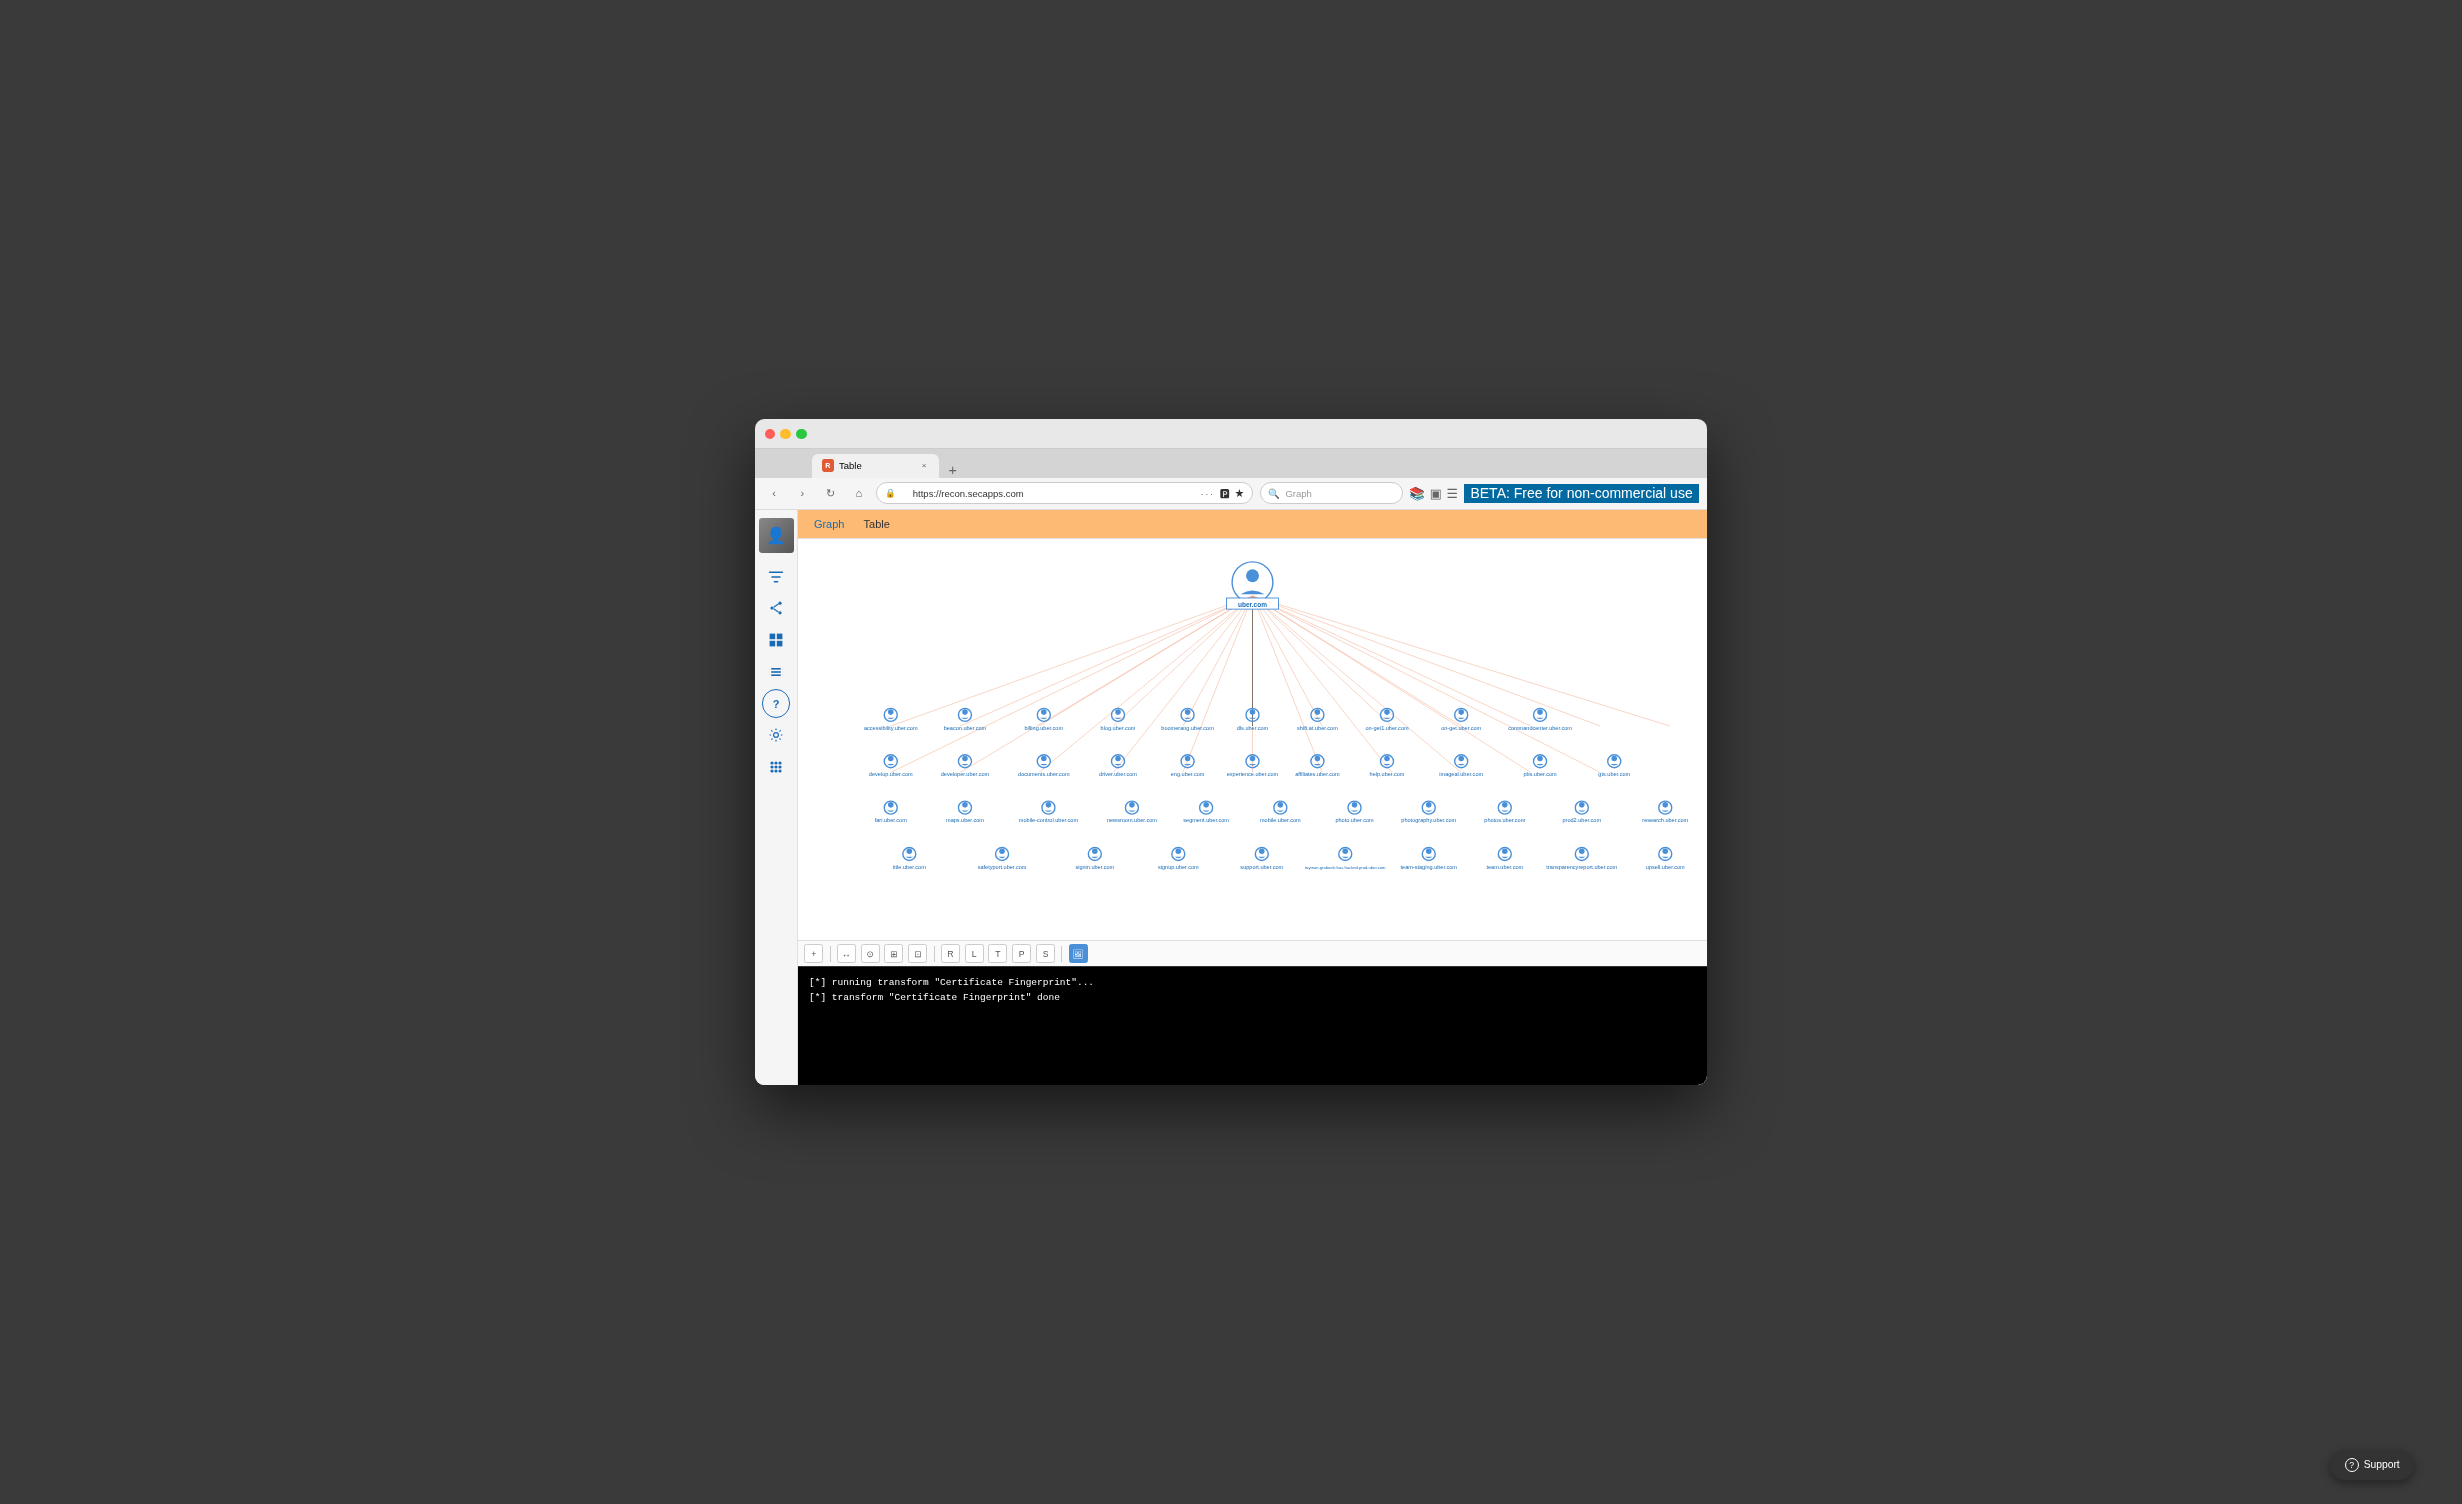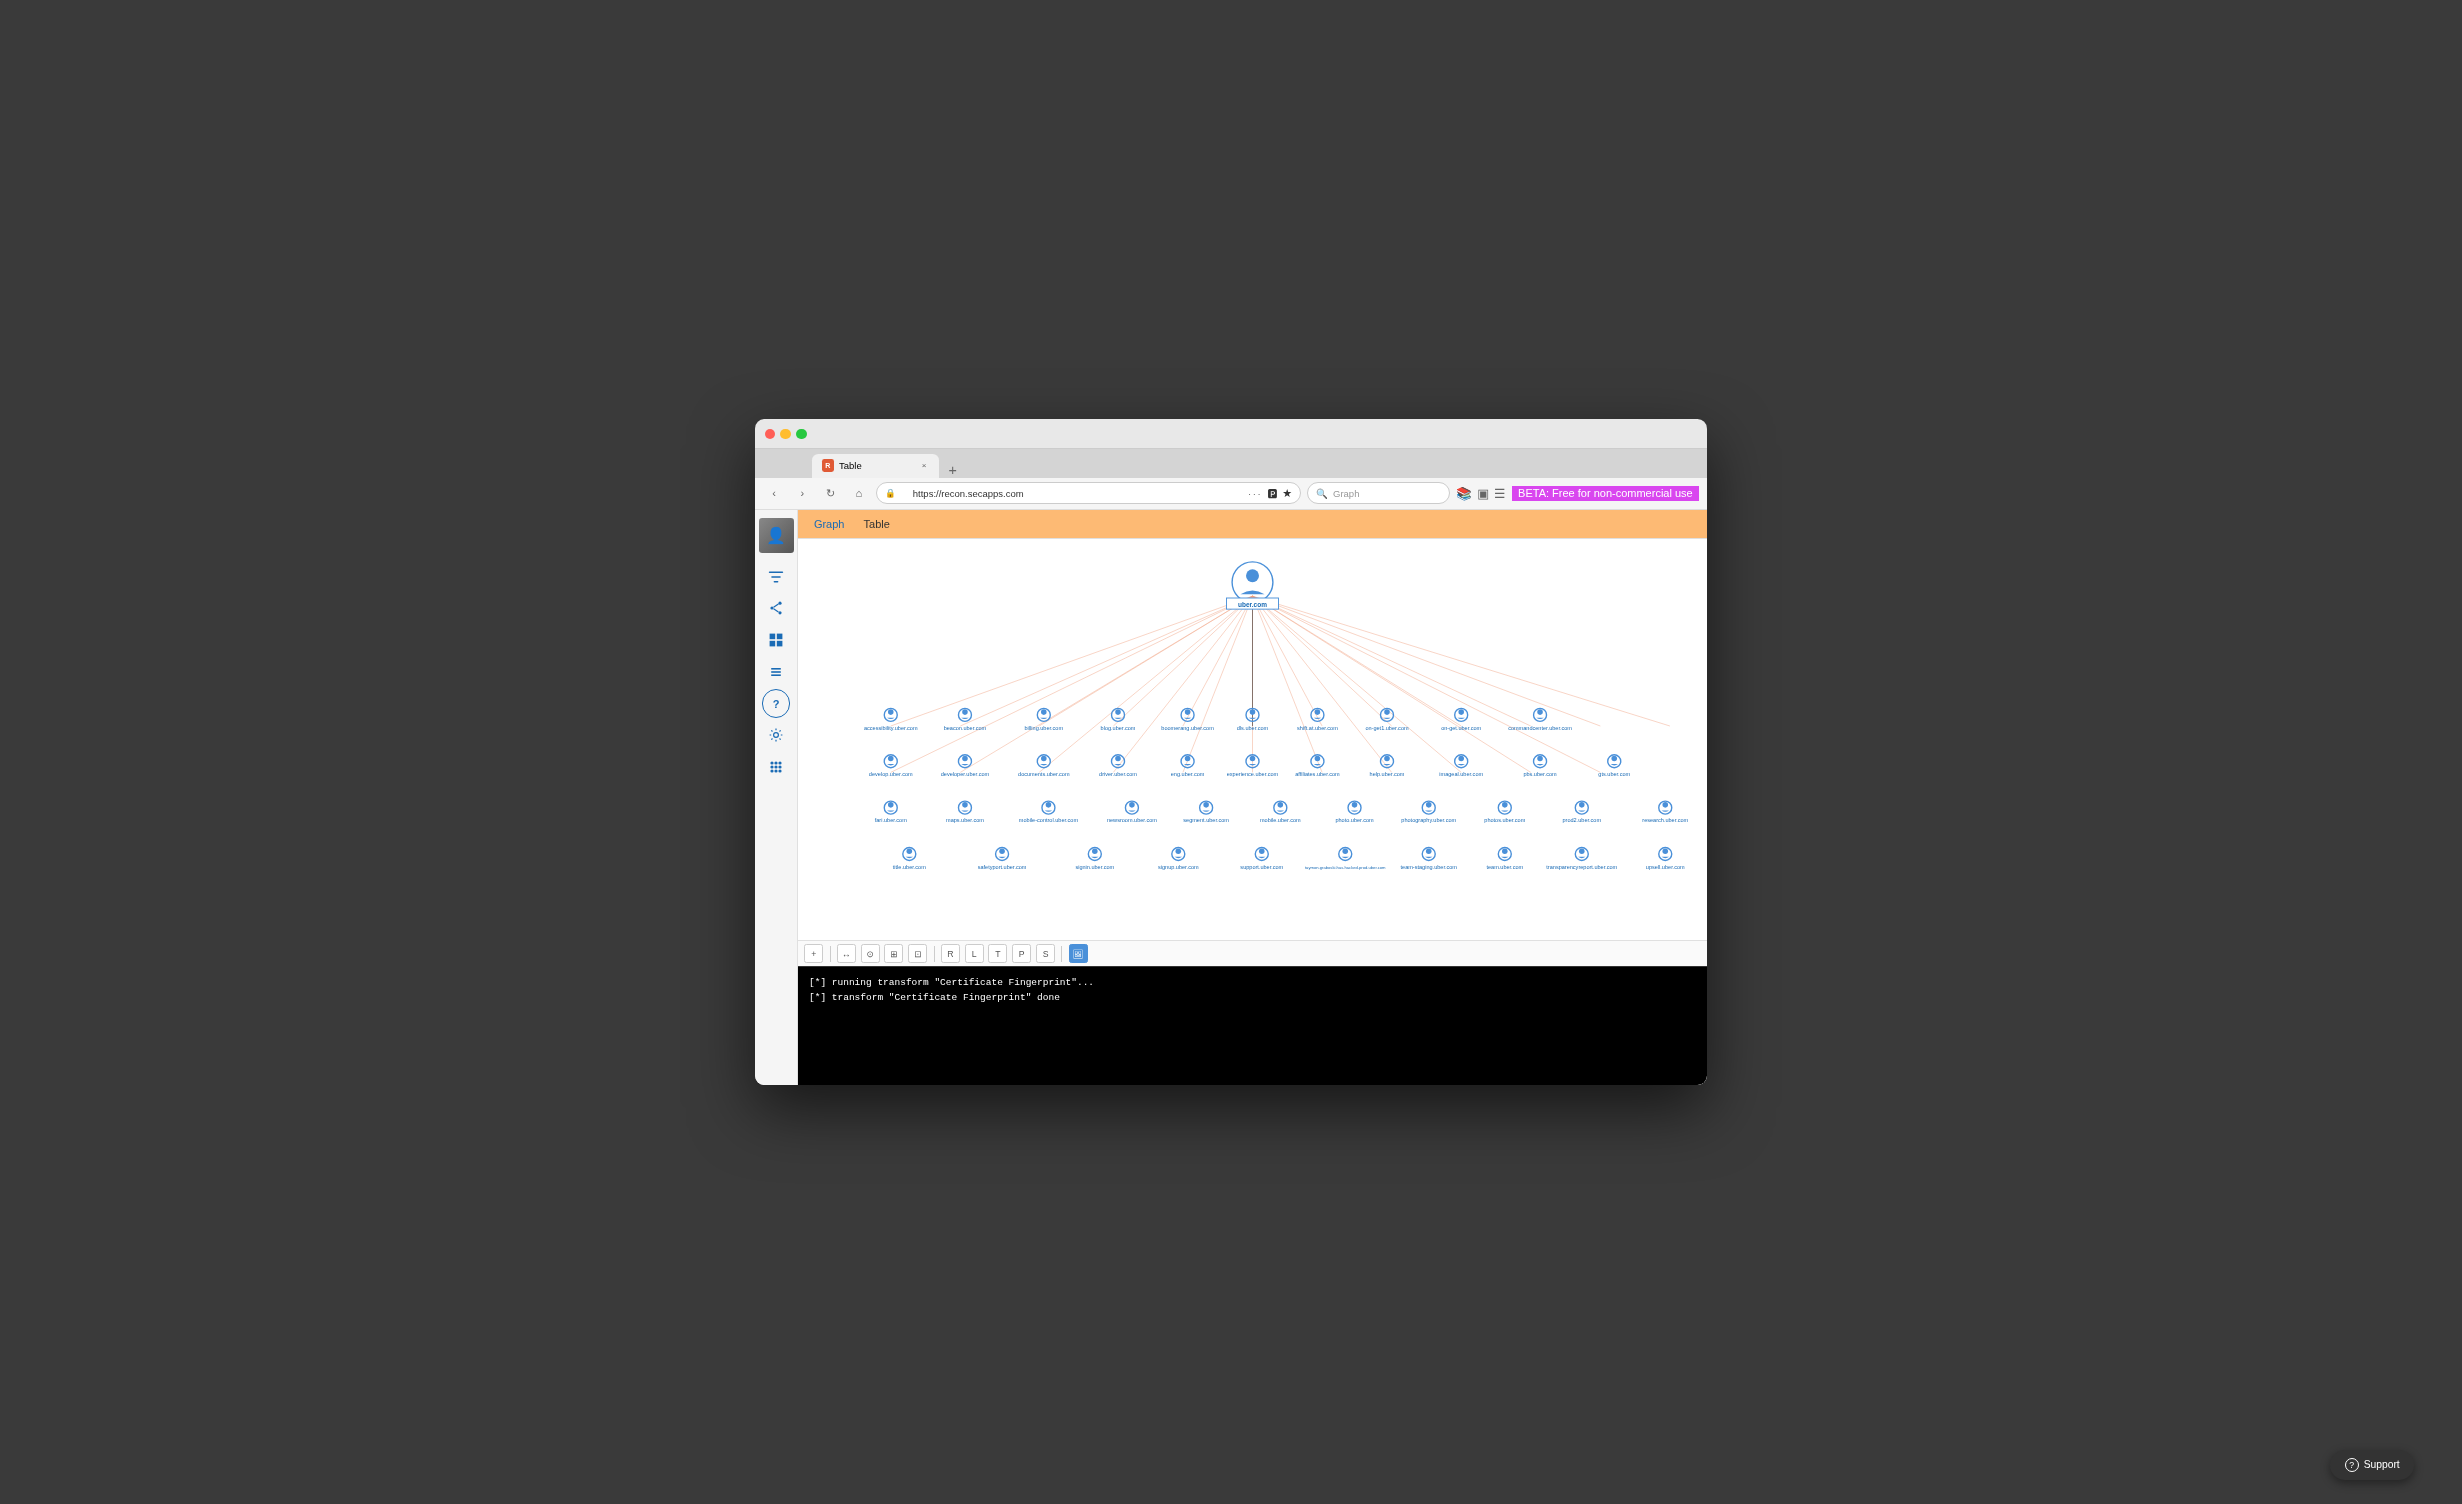--- a/index.html
+++ b/index.html
@@ -108,23 +108,23 @@
       display: flex;
       align-items: center;
       padding: 0 8px;
       gap: 4.8px;
       font-size: 9.5px;
       color: #999;
       min-width: 143px;
     }
     .toolbar-icons { display: flex; gap: 4.8px; align-items: center; color: #666; }
     .beta-badge {
-      background: #d946ef;
+      background: #0369a1;
       color: white;
-      font-size: 11px;
+      font-size: 14px;
       padding: 1.6px 6.3px;
       margin-left: auto;
     }
     
     .browser-content {
       display: flex;
       background: #f0f0f0;
     }
     
     .left-sidebar {

